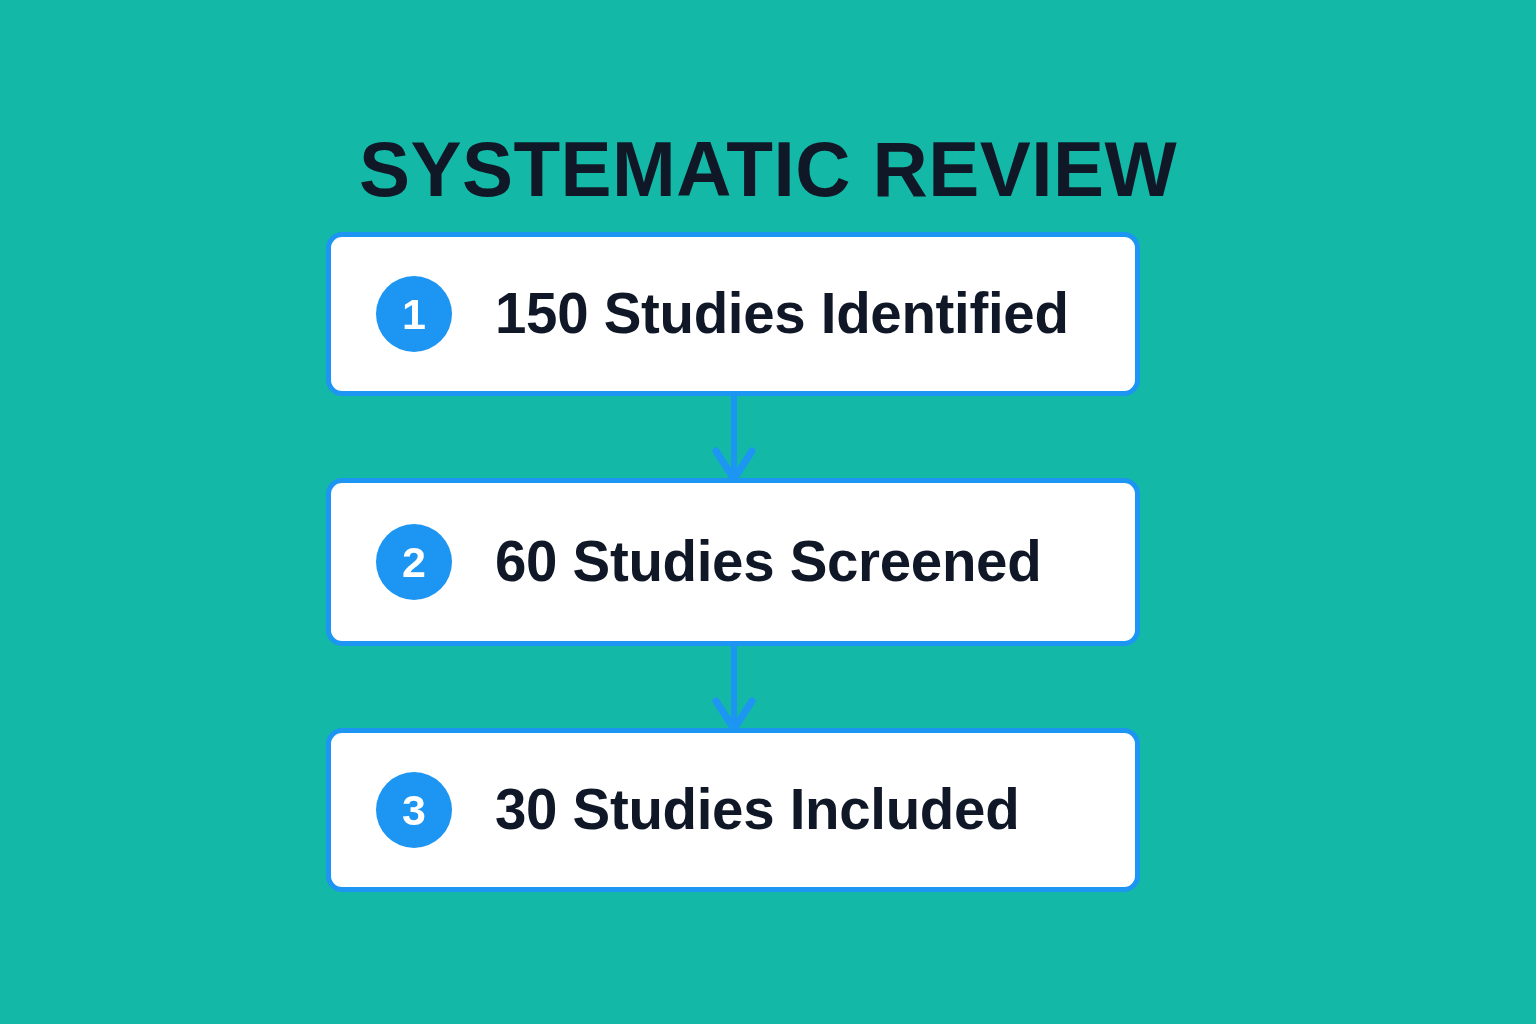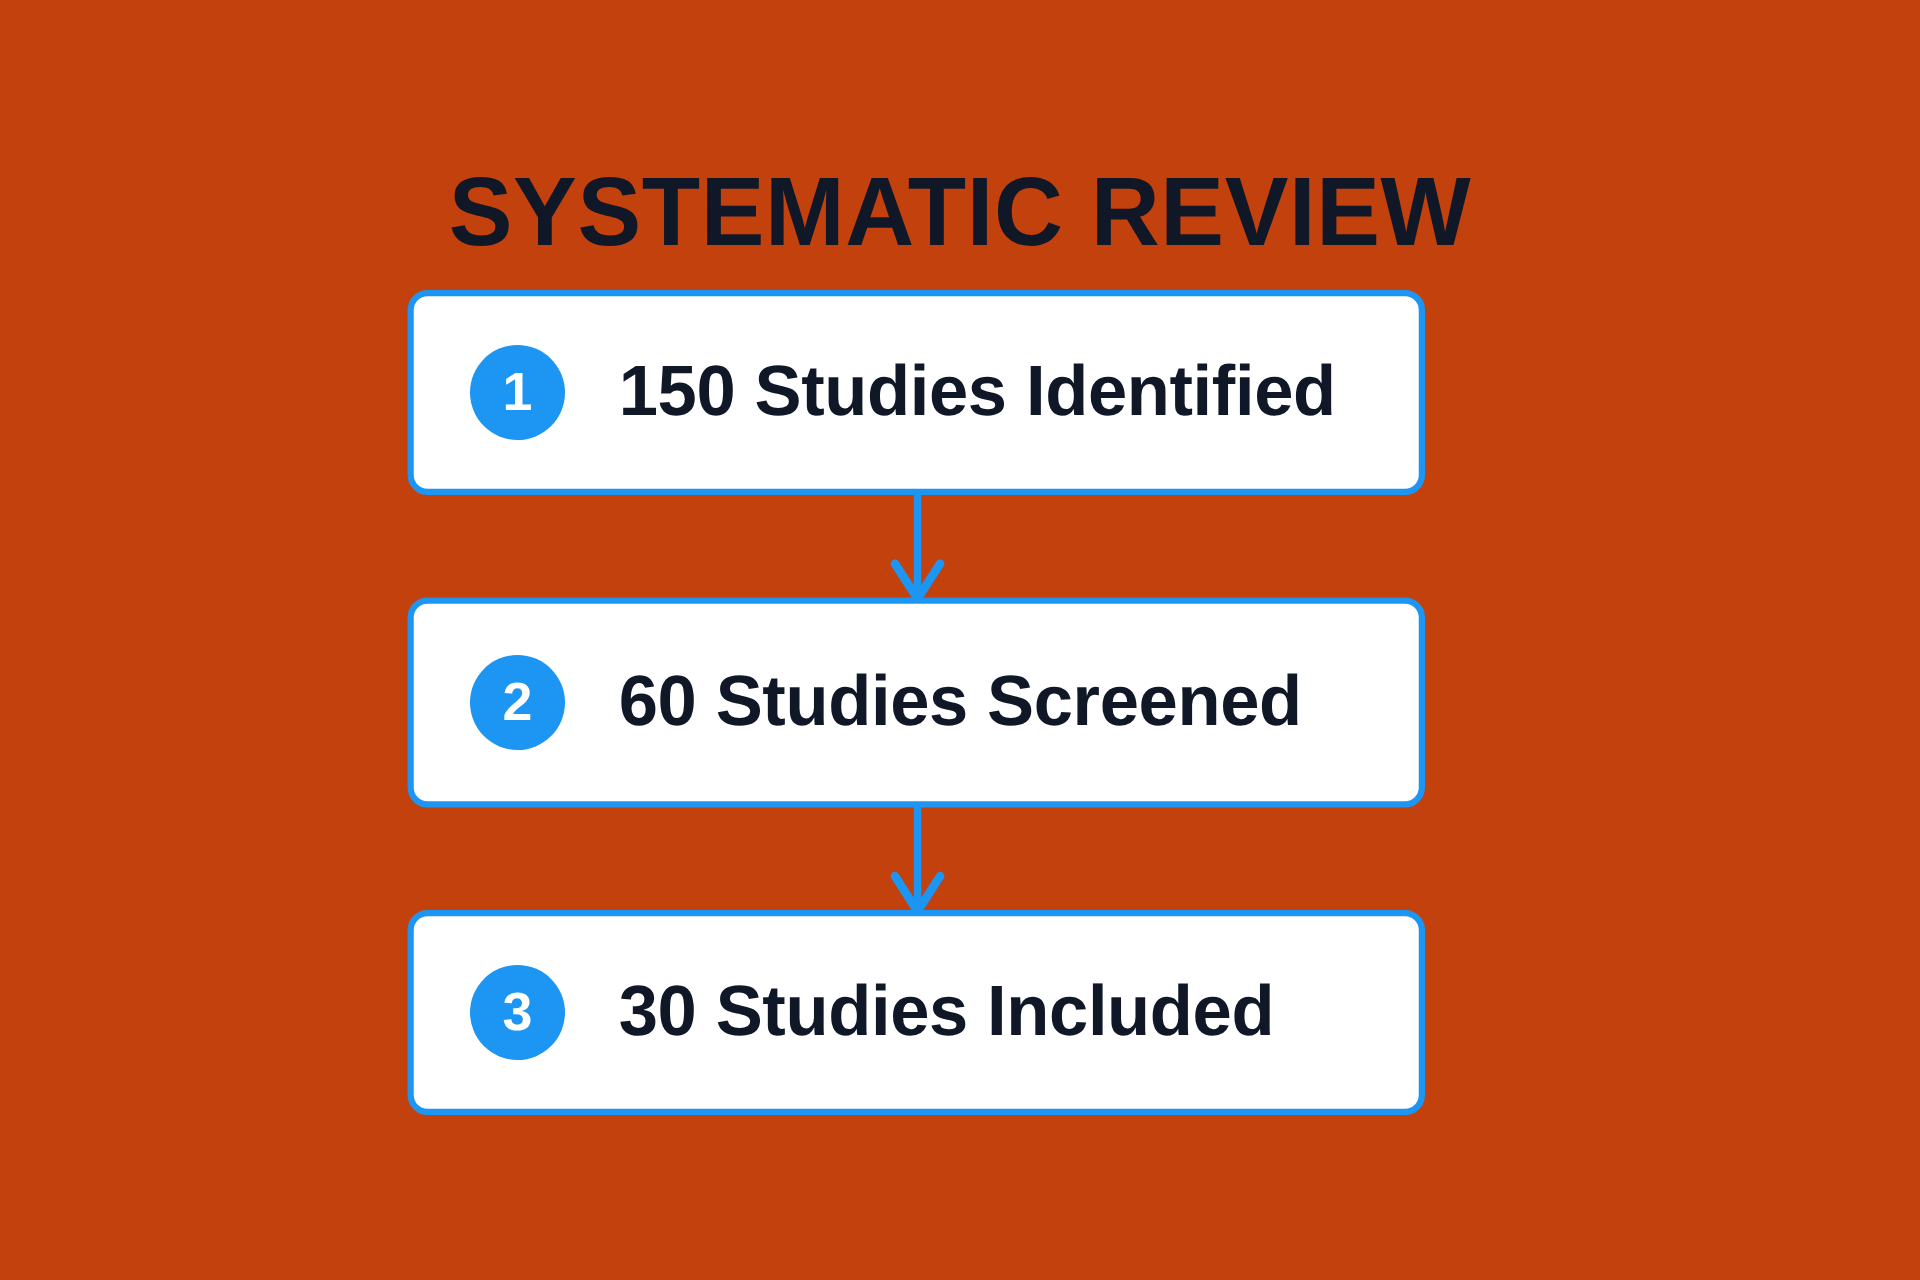--- a/index.html
+++ b/index.html
@@ -12,21 +12,21 @@
     height: 1024px;
     background: #FAFAFA;
     font-family: "Liberation Sans", "DejaVu Sans", sans-serif;
     overflow: hidden;
   }
 
   #canvas {
     position: relative;
     width: 1536px;
     height: 1024px;
-    background: #c2410c;
+    background: #14b8a6;
   }
 
   
   #diagram-title {
     position: absolute;
     left: 0;
     top: 78px;
     width: 1536px;
     text-align: center;
     font-family: "Liberation Sans", "DejaVu Sans", sans-serif;

